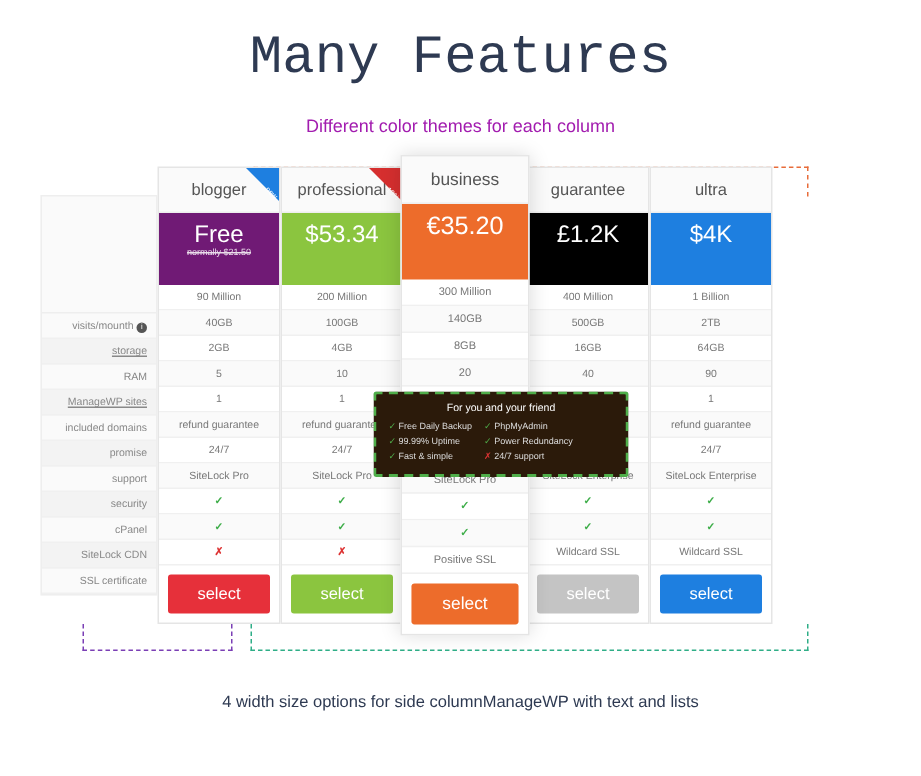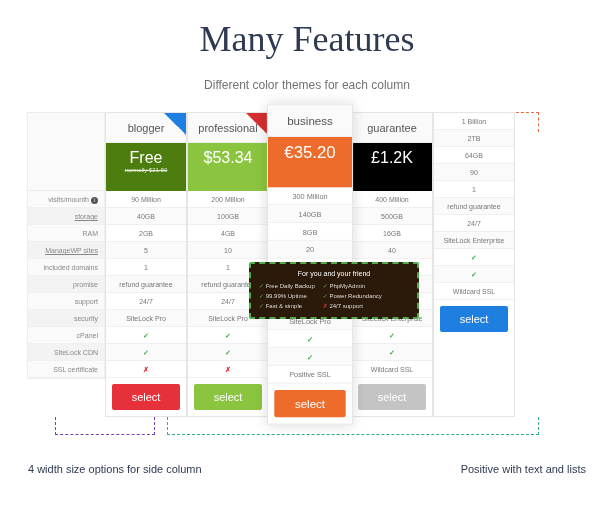--- a/index.html
+++ b/index.html
@@ -1,36 +1,36 @@
 <!DOCTYPE html>
 <html><head>
 <meta charset="utf-8">
 <style>
 *{margin:0;padding:0;box-sizing:border-box}
 body{font-family:Arial,Helvetica,sans-serif;background:#fff;width:614px;height:517px;overflow:hidden;position:relative}
-.title{font-size:36px;font-weight:300;color:#2e3a52;text-align:center;margin-top:18px;font-family:Liberation Serif, serif}
-.subtitle{font-size:12px;color:#737373;text-align:center;margin-top:18px;margin-bottom:12px}
+.title{font-size:36px;font-weight:300;color:#2e3a52;text-align:center;margin-top:18px;font-family:Liberation Mono, monospace}
+.subtitle{font-size:12px;color:#a21caf;text-align:center;margin-top:18px;margin-bottom:12px}
 .stage{position:relative;width:560px;margin:0 auto}
 .bracket{position:absolute;border:1px dashed}
 .bracket.top{top:0;left:142px;right:48px;height:20px;border-color:#e86c3a;border-bottom:none}
 .bracket.left{bottom:-18px;left:28px;width:100px;height:18px;border-color:#7b3fb5;border-top:none}
 .bracket.mid{bottom:-18px;left:140px;right:48px;height:18px;border-color:#2fae87;border-top:none}
-.table-wrap{display:flex;align-items:flex-start;margin-top:20px;position:relative;z-index:2}
+.table-wrap{display:flex;align-items:center;margin-top:20px;position:relative;z-index:2}
 .side{width:78px;font-size:7px;color:#888;background:#fafafa;border:1px solid #eee}
 .side .pad{height:78px;border-bottom:1px solid #eee}
 .side .row{height:17px;line-height:17px;text-align:right;padding-right:6px;border-bottom:1px solid #f0f0f0}
 .side .row:nth-child(even){background:#f3f3f3}
 .side .row.u{text-decoration:underline}
 .col{width:82px;border:1px solid #e5e5e5;background:#fff;position:relative}
 .col.featured{transform:scale(1.05);z-index:5;box-shadow:0 0 12px rgba(0,0,0,.15)}
 .col .name{height:30px;line-height:30px;text-align:center;font-size:11px;color:#555;background:#fafafa;border-bottom:1px solid #eee;position:relative}
 .col .price{height:48px;text-align:center;color:#fff;padding-top:6px}
 .col .price .amt{font-size:16px;font-weight:300}
 .col .price .sub{font-size:6px;opacity:.85}
-.col.red .price{background:#4d7c0f}
+.col.red .price{background:#701a75}
 .col.green .price{background:#8bc53f}
 .col.orange .price{background:#ed6c2b}
 .col.grey .price{background:#000000}
 .col.blue .price{background:#1e7fe0}
 .col .row{height:17px;line-height:17px;text-align:center;font-size:7px;color:#777;border-bottom:1px solid #f0f0f0}
 .col .row:nth-child(even){background:#fafafa}
 .chk{color:#3fae4a;font-weight:bold}
 .crs{color:#d33;font-weight:bold}
 .col .sel{height:26px;margin:6px;border-radius:2px;color:#fff;text-align:center;line-height:26px;font-size:11px;cursor:pointer}
 .col.red .sel{background:#e6303a}
@@ -41,21 +41,21 @@
 .badge{position:absolute;top:0;right:0;width:0;height:0;border-left:22px solid transparent;border-top:22px solid}
 .badge.new{border-top-color:#1e7fe0}
 .badge.sale{border-top-color:#d62f2f}
 .badge span{position:absolute;top:-20px;right:1px;font-size:5px;color:#fff;transform:rotate(45deg)}
 .tooltip{position:absolute;top:150px;left:222px;width:170px;background:#2b1a0a;border:2px dashed #4fae4a;color:#ddd;font-size:6px;padding:6px 8px;z-index:20;border-radius:2px}
 .tooltip .tt-title{text-align:center;font-size:7px;color:#fff;margin-bottom:4px}
 .tooltip .tt-grid{display:flex;gap:8px}
 .tooltip .tt-col div{line-height:10px;white-space:nowrap}
 .tooltip .ok::before{content:"✓ ";color:#4fae4a}
 .tooltip .no::before{content:"✗ ";color:#d33}
-.captions{display:flex;justify-content:space-between;padding:0 28px;margin-top:46px;font-size:11px;color:#2e3a52}
+.captions{display:flex;justify-content:center;padding:0 28px;margin-top:46px;font-size:11px;color:#2e3a52}
 .info{display:inline-block;width:7px;height:7px;border-radius:50%;background:#555;color:#fff;font-size:5px;line-height:7px;text-align:center;margin-left:2px}
 .strike{text-decoration:line-through}
 </style>
 </head>
 <body>
 
 <h1 class="title">Many Features</h1>
 <div class="subtitle">Different color themes for each column</div>
 
 <div class="stage">
@@ -150,20 +150,24 @@
           <div class="row">1</div>
           <div class="row">refund guarantee</div>
           <div class="row">24/7</div>
           <div class="row">SiteLock Enterprise</div>
           <div class="row"><span class="chk">✓</span></div>
           <div class="row"><span class="chk">✓</span></div>
           <div class="row">Wildcard SSL</div>
           <div class="sel">select</div>
         </div>
         <div class="col blue">
+          <div class="name">ultra</div>
+          <div class="price">
+            <div class="amt">$4K</div>
+          </div>
           <div class="row">1 Billion</div>
           <div class="row">2TB</div>
           <div class="row">64GB</div>
           <div class="row">90</div>
           <div class="row">1</div>
           <div class="row">refund guarantee</div>
           <div class="row">24/7</div>
           <div class="row">SiteLock Enterprise</div>
           <div class="row"><span class="chk">✓</span></div>
           <div class="row"><span class="chk">✓</span></div>
@@ -188,14 +192,14 @@
         </div>
     </div>
   </div>
 
   <div class="bracket left"></div>
   <div class="bracket mid"></div>
 </div>
 
 <div class="captions">
   <span>4 width size options for side column</span>
-  <span>Positive with text and lists</span>
+  <span>ManageWP with text and lists</span>
 </div>
 
 </body></html>

